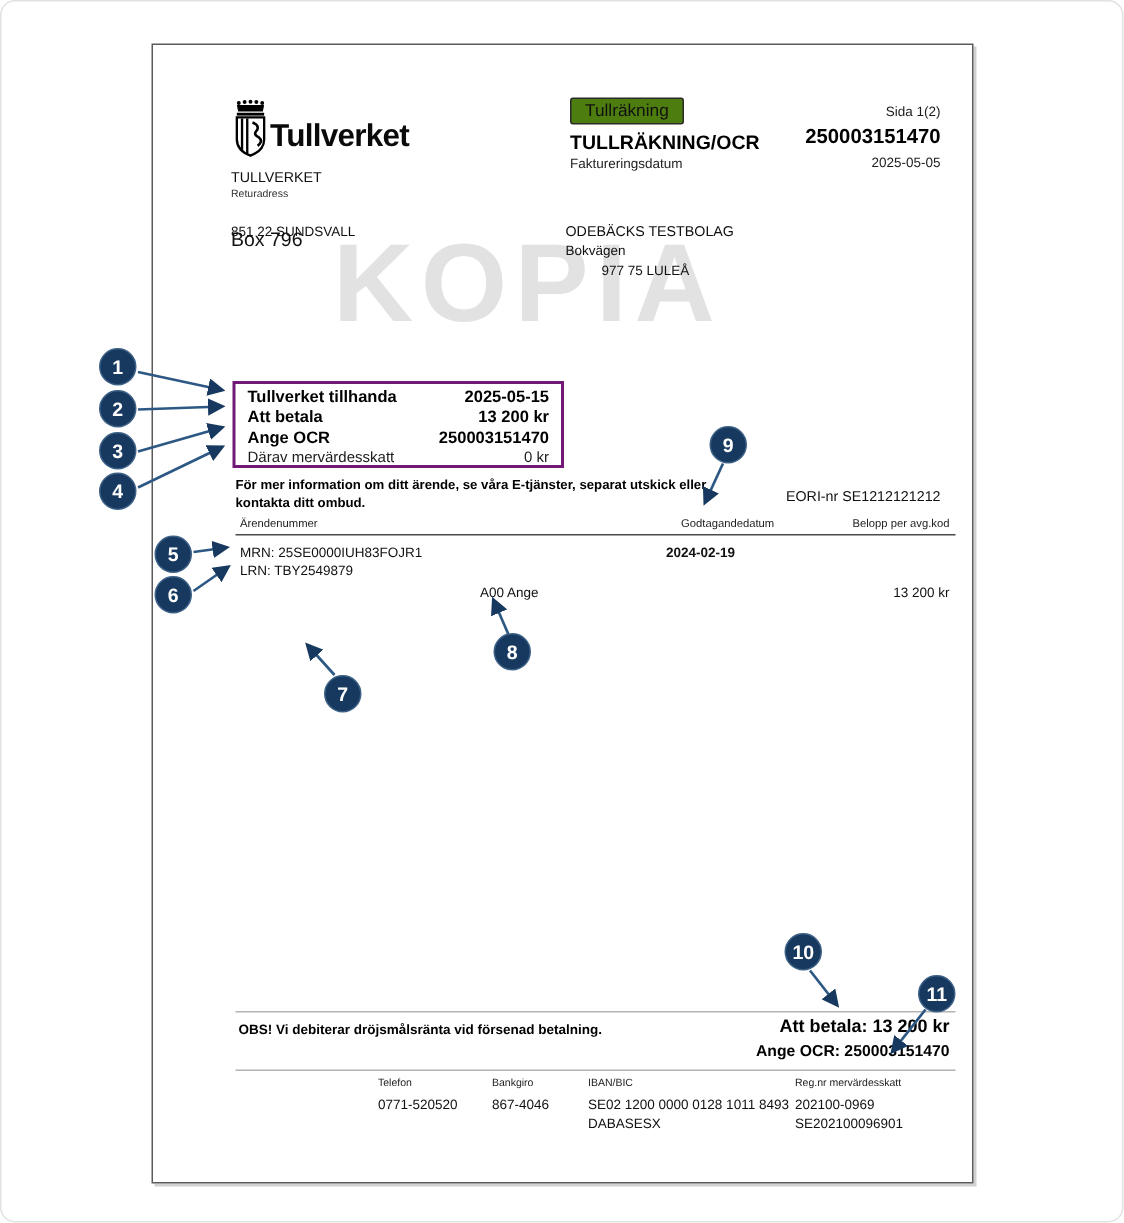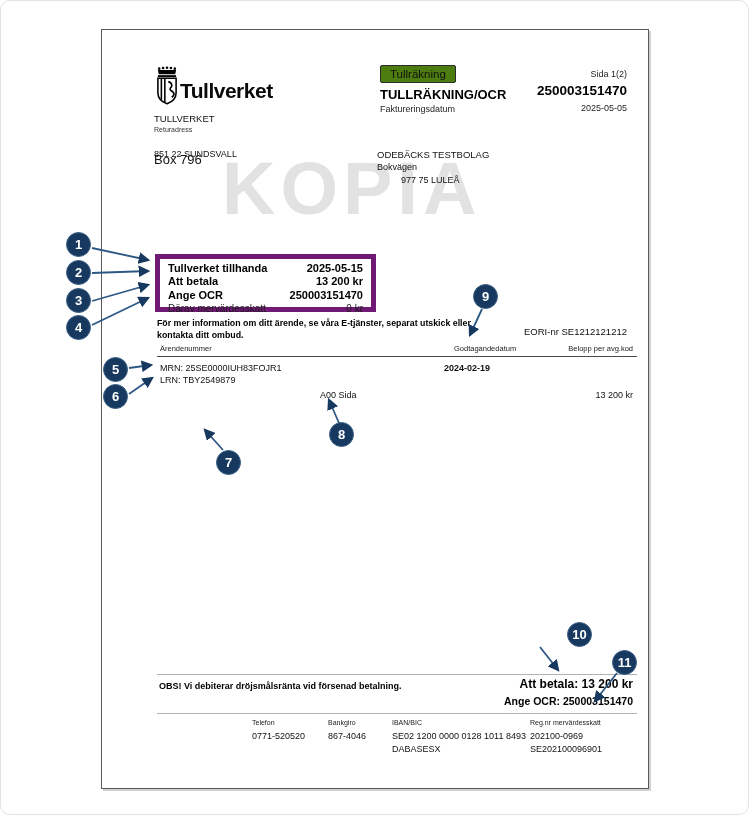--- a/index.html
+++ b/index.html
@@ -34,21 +34,21 @@
   .sender-name { left: 52px; top: 83px; font-size: 9.5px; color: #111; }
   .sender-return { left: 52px; top: 96px; font-size: 7px; color: #333; }
   .sender-box { left: 52px; top: 122px; font-size: 13px; color: #111; }
   .sender-city { left: 52px; top: 119px; font-size: 9px; color: #111; }
   .rcpt-name { left: 275px; top: 119px; font-size: 9.5px; color: #111; z-index: 2; }
   .rcpt-street { left: 275px; top: 132px; font-size: 9px; color: #111; z-index: 2; }
   .rcpt-city { left: 275px; top: 145px; font-size: 9px; color: #111; z-index: 2; padding-left: 24px; }
 
   
   .sum-box { left: 53px; top: 224px; width: 221px; height: 58px;
-    border: 5px solid #701a75; background: #fff; z-index: 2; }
+    border: 2px solid #701a75; background: #fff; z-index: 2; }
   .sum-box .row { position: static; display: flex; justify-content: space-between;
     padding: 0 8px; line-height: 13.4px; }
   .sum-box .row:first-child { padding-top: 3px; }
   .sum-box .b { font-size: 11px; font-weight: bold; color: #000; }
   .sum-box .r { font-size: 10px; color: #1a1a1a; }
   .sum-box span { position: static; }
 
   .info-text { left: 55px; top: 287px; width: 350px; font-size: 8.8px;
     font-weight: bold; line-height: 1.4; color: #000; z-index: 2; }
   .eori { right: 21px; top: 296px; font-size: 9.5px; color: #111; }
@@ -157,21 +157,21 @@
 
     <div class="th1">Ärendenummer</div>
     <div class="th2">Godtagandedatum</div>
     <div class="th3">Belopp per avg.kod</div>
     <div class="thead-line"></div>
 
     <div class="mrn">MRN: 25SE0000IUH83FOJR1</div>
     <div class="acc-date">2024-02-19</div>
     <div class="lrn">LRN: TBY2549879</div>
 
-    <div class="fee-code">A00 Sida</div>
+    <div class="fee-code">A00 Ange</div>
     <div class="fee-amount">13 200 kr</div>
 
     <div class="pay-line-top"></div>
     <div class="obs">OBS! Vi debiterar dröjsmålsränta vid försenad betalning.</div>
     <div class="pay-amount">Att betala: 13 200 kr</div>
     <div class="pay-ocr">Ange OCR: 250003151470</div>
     <div class="pay-line-bottom"></div>
 
     <div class="fcol fc2">
       <span class="flabel">Telefon</span>
@@ -217,16 +217,16 @@
 
   <div class="callout" style="left:65px; top:231px;">1</div>
   <div class="callout" style="left:65px; top:259px;">2</div>
   <div class="callout" style="left:65px; top:287px;">3</div>
   <div class="callout" style="left:65px; top:314px;">4</div>
   <div class="callout" style="left:102px; top:356px;">5</div>
   <div class="callout" style="left:102px; top:383px;">6</div>
   <div class="callout" style="left:215px; top:449px;">7</div>
   <div class="callout" style="left:328px; top:421px;">8</div>
   <div class="callout" style="left:472px; top:283px;">9</div>
-  <div class="callout" style="left:522px; top:621px;margin-left:44px;">10</div>
+  <div class="callout" style="left:522px; top:621px;">10</div>
   <div class="callout" style="left:611px; top:649px;">11</div>
 
 </div>
 
 </body></html>

